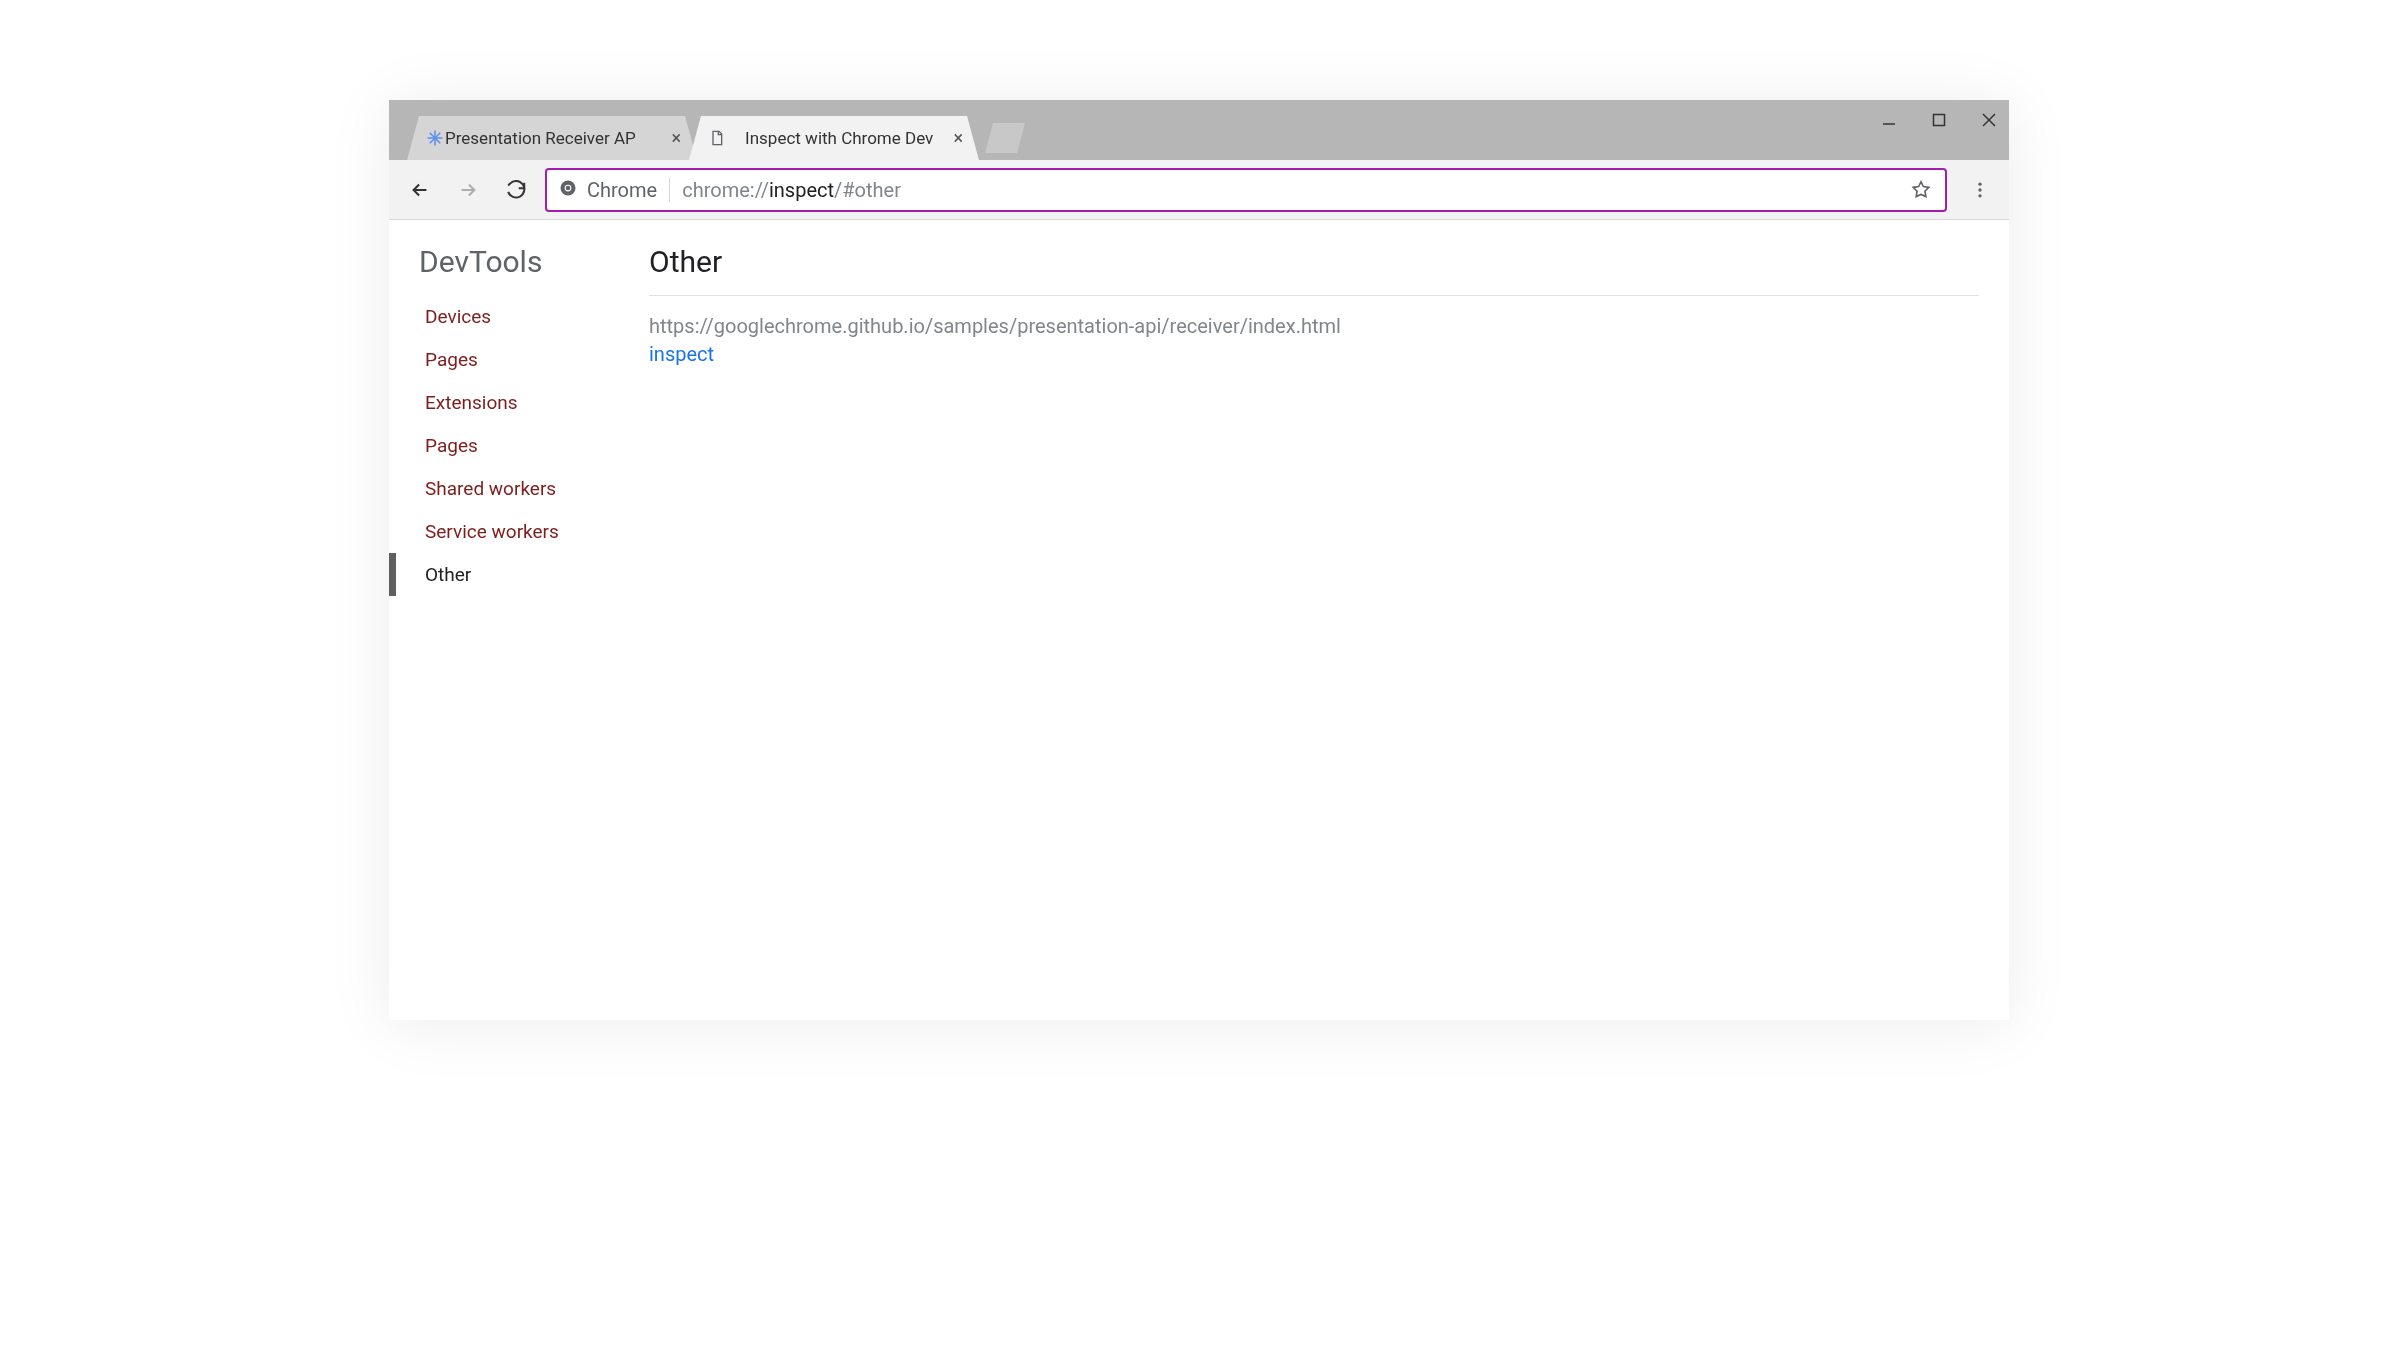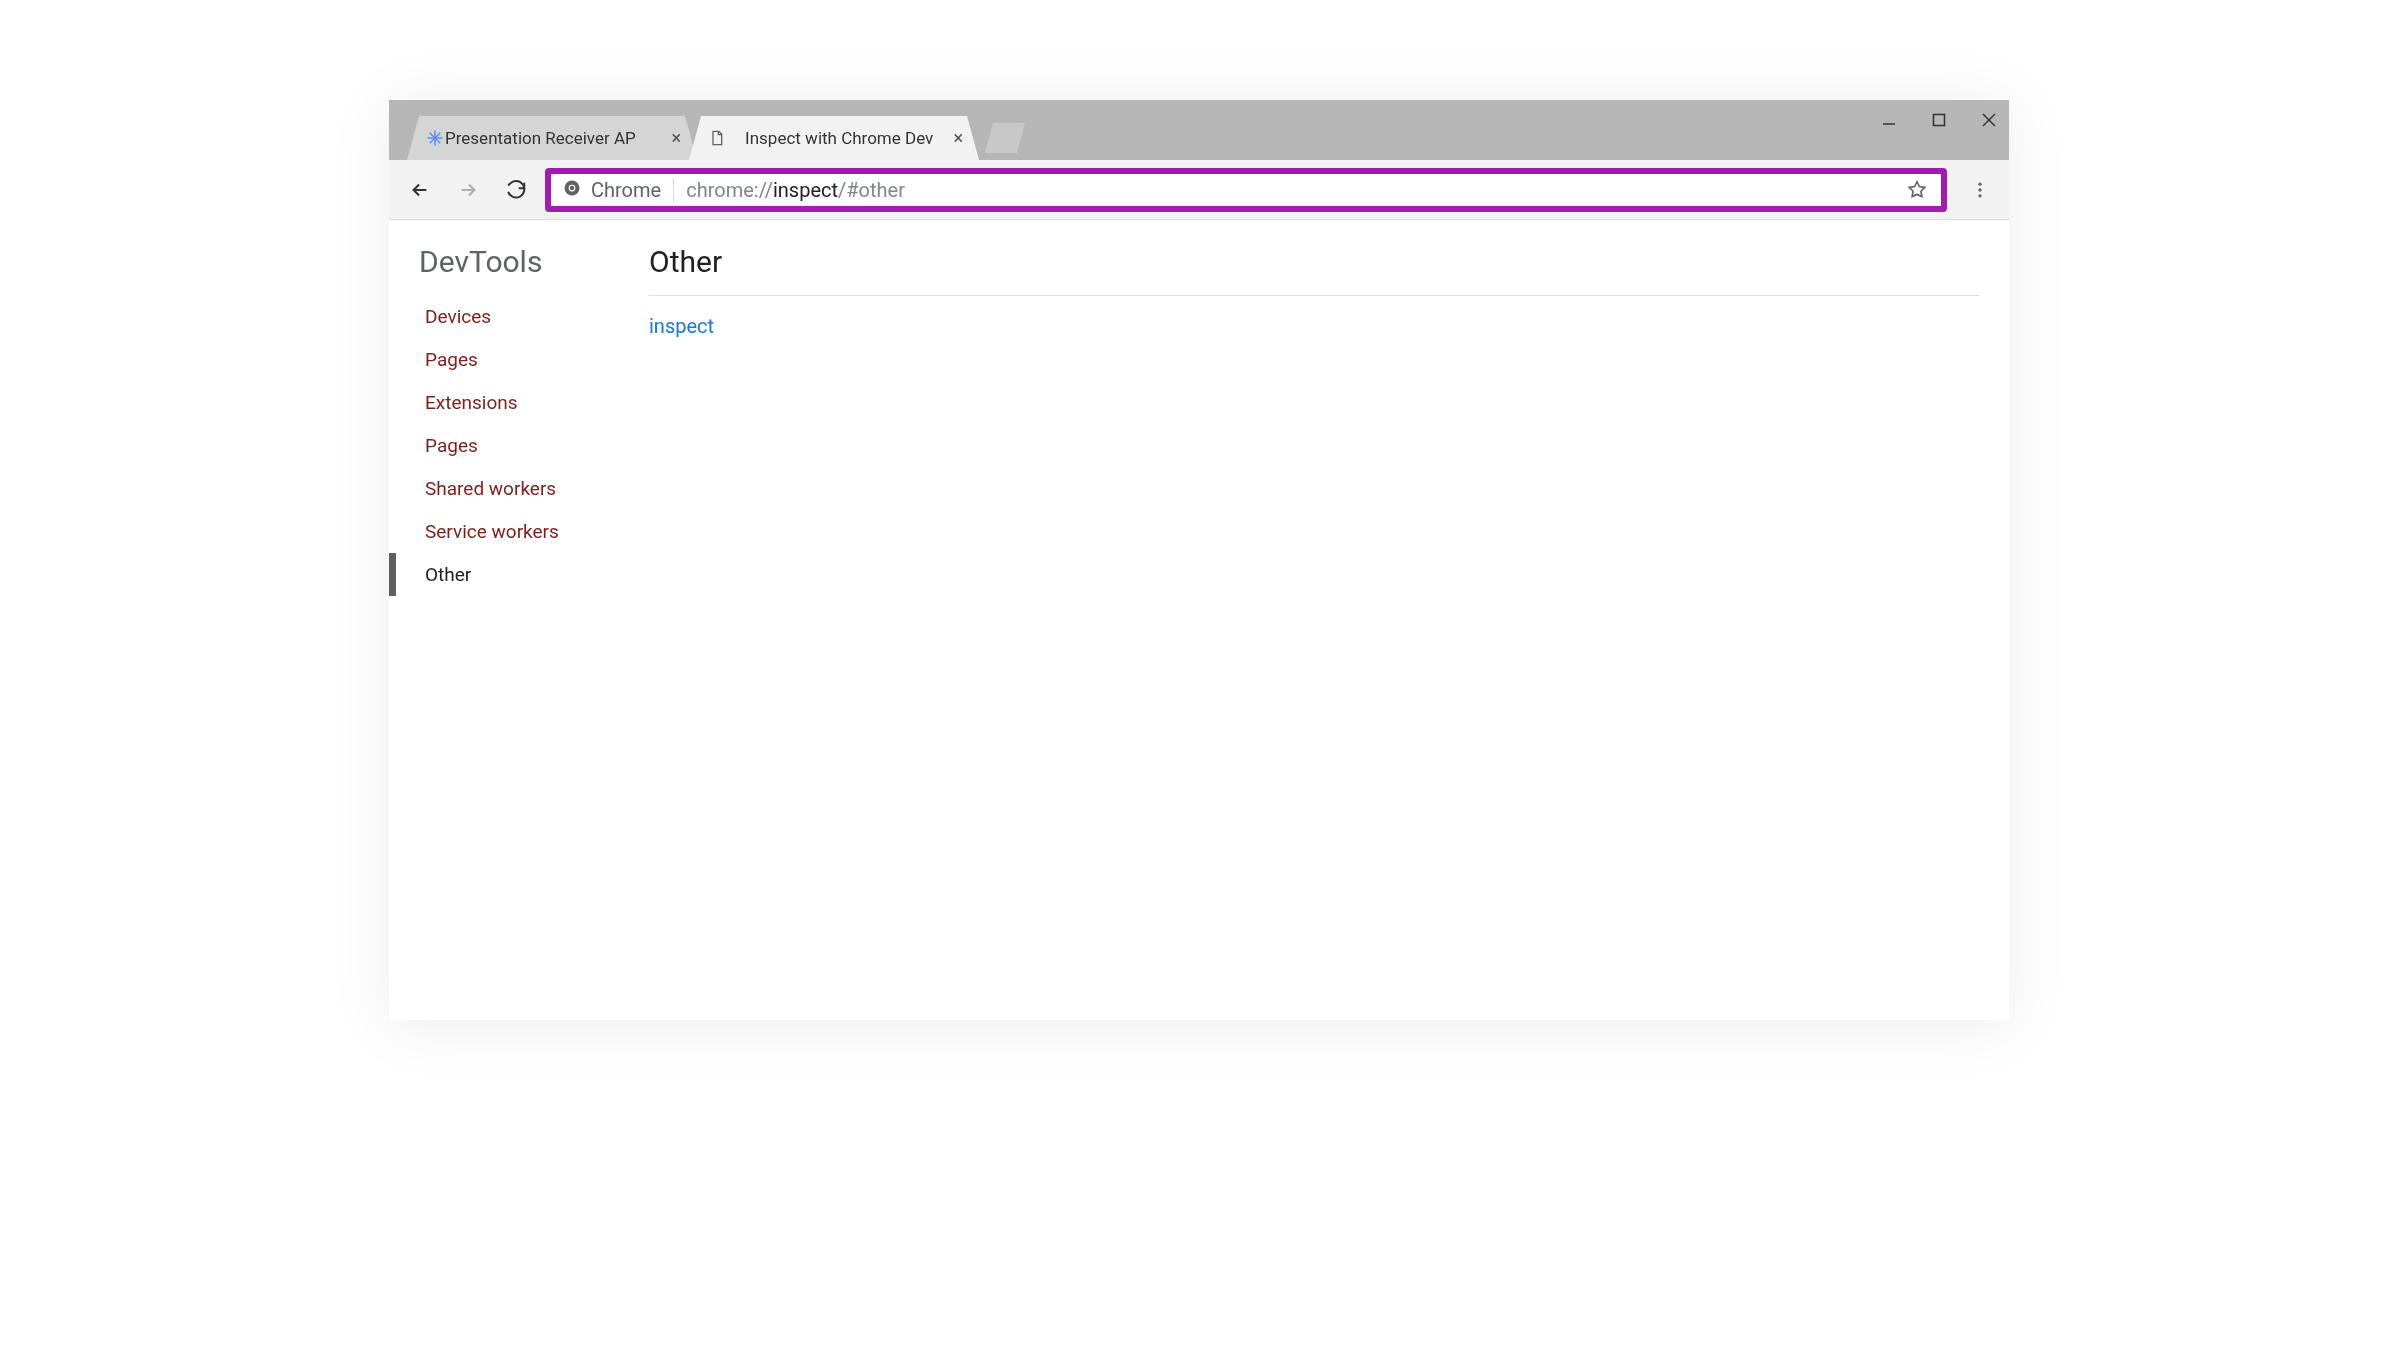--- a/index.html
+++ b/index.html
@@ -109,21 +109,21 @@
       align-items: center;
       justify-content: center;
       cursor: pointer;
       border-radius: 50%;
     }
     .nav-btn.disabled svg { opacity: 0.35; }
     .omnibox {
       flex: 1;
       height: 44px;
       background: #fff;
-      border: 6px solid #a21caf;
+      border: 2px solid #a21caf;
       border-radius: 4px;
       display: flex;
       align-items: center;
       padding: 0 10px 0 12px;
       gap: 12px;
       font-size: 20px;
       color: #202124;
     }
     .omnibox .site-badge {
       display: flex;
@@ -325,17 +325,18 @@
       <div class="sidebar-item">Devices</div>
       <div class="sidebar-item">Pages</div>
       <div class="sidebar-item">Extensions</div>
       <div class="sidebar-item">Pages</div>
       <div class="sidebar-item">Shared workers</div>
       <div class="sidebar-item">Service workers</div>
       <div class="sidebar-item selected">Other</div>
     </div>
     <div class="main">
       <div class="main-heading">Other</div>
+      <div class="target-url">https://googlechrome.github.io/samples/presentation-api/receiver/index.html</div>
       <div class="inspect-link">inspect</div>
     </div>
   </div>
 
 </div>
 
 </body></html>

